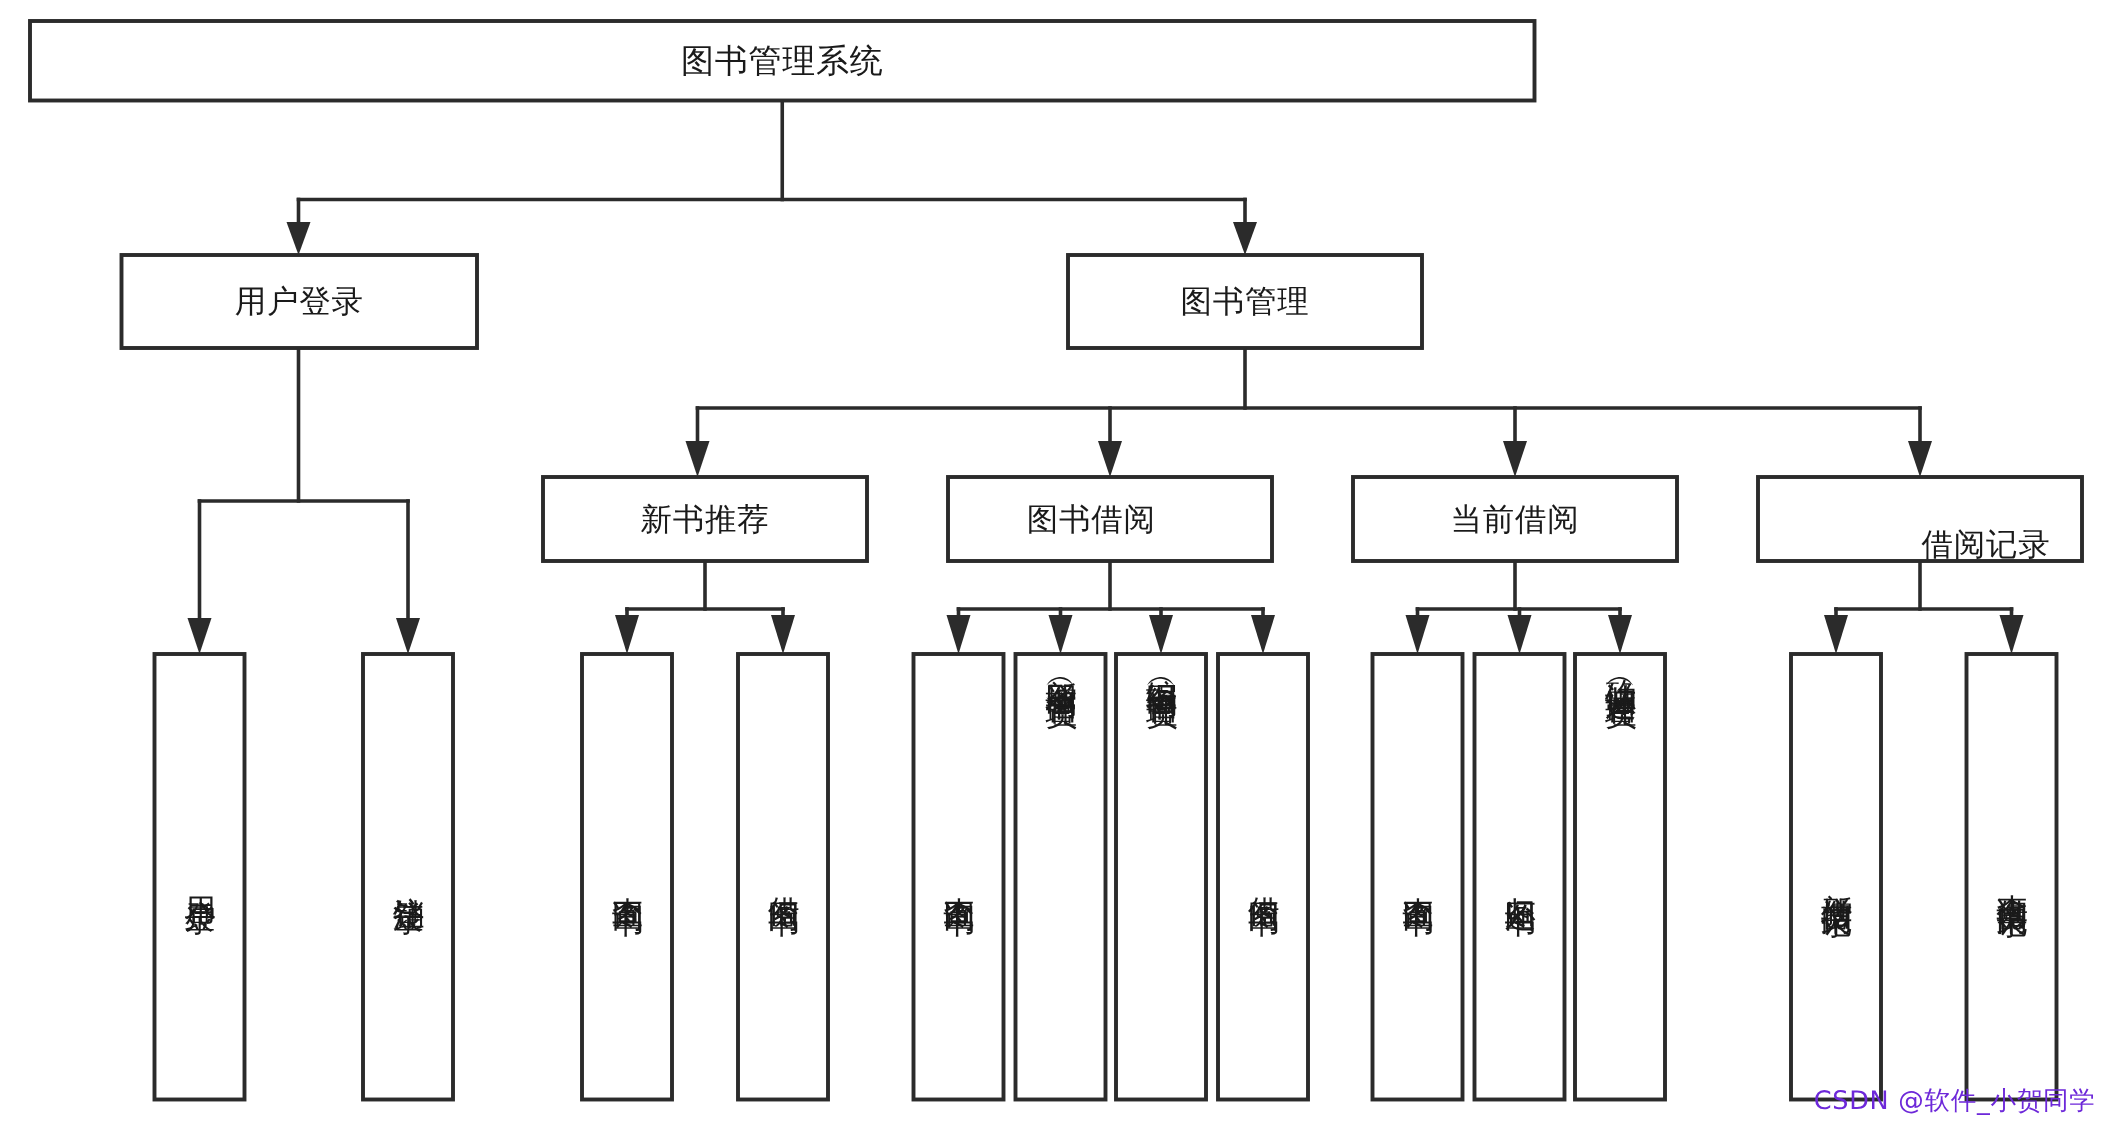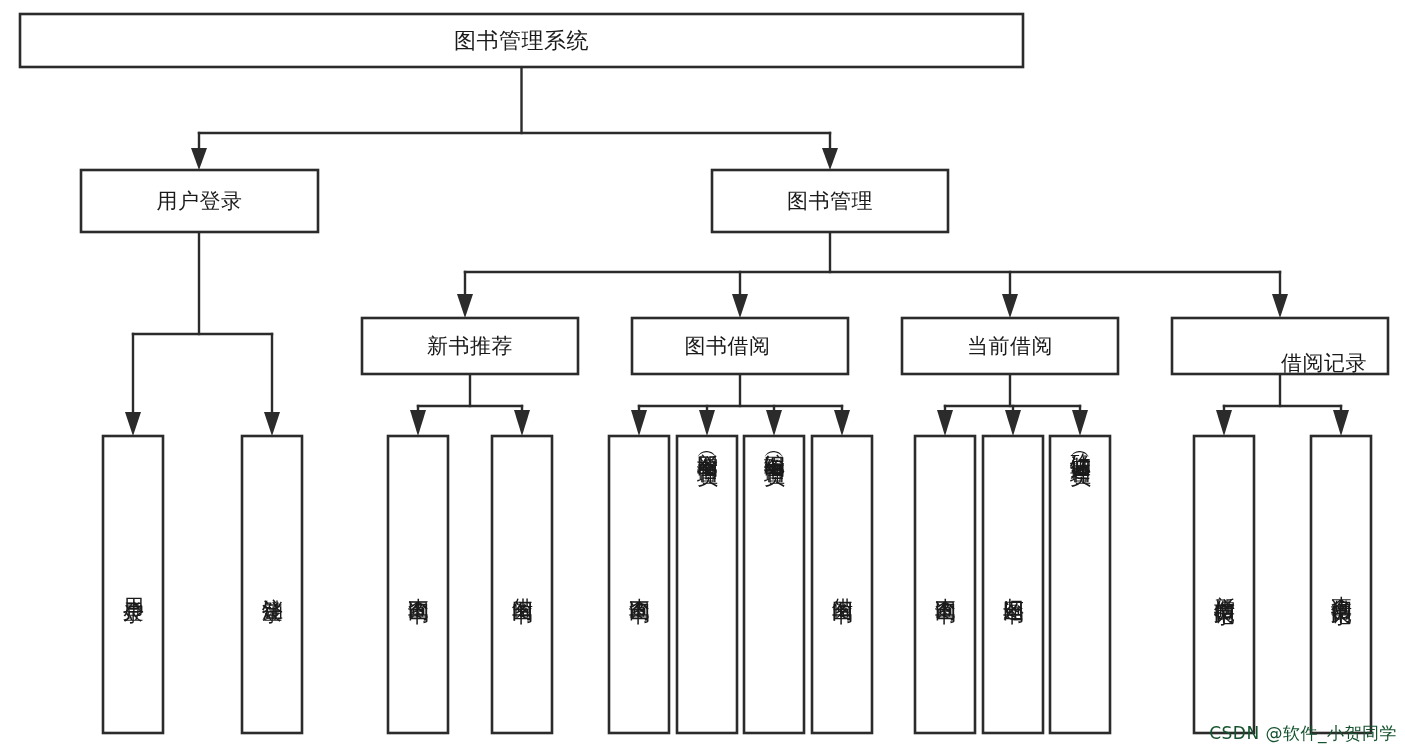--- a/index.html
+++ b/index.html
@@ -79,21 +79,21 @@
   }
   .title-text {
     font-size: 22px;
   }
   #watermark {
     position: absolute;
     right: 8px;
     bottom: 2px;
     font-family: "DejaVu Sans", "Liberation Sans", sans-serif;
     font-size: 17px;
-    color: #14532d;
+    color: #6d28d9;
     letter-spacing: 0.5px;
     white-space: nowrap;
     user-select: none;
   }
 </style>
 </head>
 <body>
 
 <div id="diagram-root">
 

